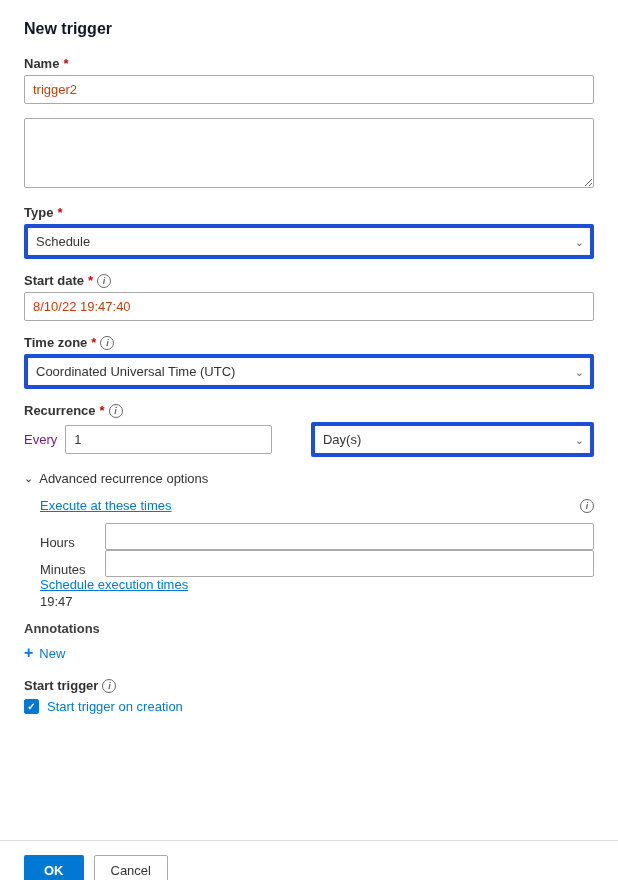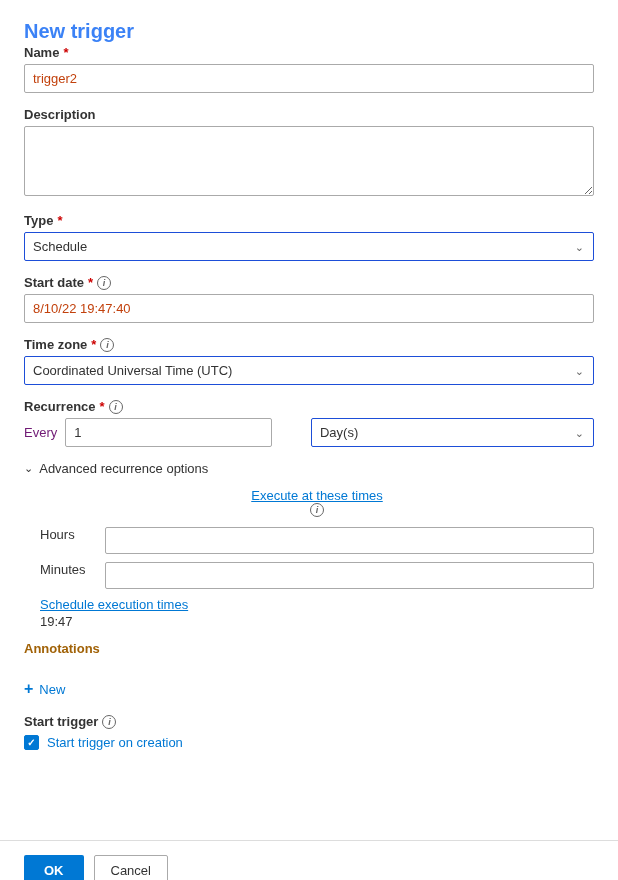--- a/index.html
+++ b/index.html
@@ -10,24 +10,24 @@
       background: #fff;
       width: 618px;
       min-height: 880px;
     }
     .panel {
       padding: 20px 24px 20px 24px;
       background: #fff;
       min-height: 840px;
     }
     .panel-title {
-      font-size: 20px;
+      font-size: 16px;
       font-weight: 600;
-      color: #3b82f6;
-      margin-bottom: 2px;
+      color: #0f172a;
+      margin-bottom: 18px;
     }
     .field-group {
       margin-bottom: 14px;
     }
     .field-label {
       font-size: 13px;
       font-weight: 600;
       color: #333;
       margin-bottom: 4px;
       display: flex;
@@ -63,21 +63,21 @@
     textarea.text-input {
       height: 70px;
       resize: vertical;
     }
     .select-wrapper {
       position: relative;
       width: 100%;
     }
     .select-input {
       width: 100%;
-      border: 1px solid #1d4ed8;
+      border: 4px solid #1d4ed8;
       border-radius: 2px;
       padding: 6px 30px 6px 8px;
       font-size: 13px;
       color: #333;
       background: #fff;
       appearance: none;
       -webkit-appearance: none;
       cursor: pointer;
       outline: none;
     }
@@ -139,27 +139,25 @@
       font-size: 13px;
       display: flex;
       align-items: center;
       gap: 4px;
     }
     .execute-times-header {
       display: flex;
       align-items: center;
       justify-content: space-between;
       margin-bottom: 10px;
-      flex-direction: column;
     }
     .hours-minutes-row {
       display: flex;
-      align-items: flex-start;
+      align-items: flex-end;
       gap: 10px;
-      margin-bottom: 8px;
     }
     .hm-label {
       font-size: 13px;
       color: #333;
       width: 55px;
     }
     .hm-input {
       flex: 1;
       border: 1px solid #aaa;
       border-radius: 2px;
@@ -192,22 +190,22 @@
       height: 15px;
       cursor: pointer;
     }
     .checkbox-label {
       font-size: 13px;
       color: #333;
     }
     .annotations-label {
       font-size: 13px;
       font-weight: 600;
-      color: #a16207;
-      margin-bottom: 24px;
+      color: #404040;
+      margin-bottom: 8px;
     }
     .new-btn {
       display: flex;
       align-items: center;
       gap: 6px;
       color: #0078d4;
       cursor: pointer;
       font-size: 13px;
       margin-bottom: 16px;
     }
@@ -288,21 +286,20 @@
 
   <div class="field-group">
     <div class="field-label">
       <span>Name</span>
       <span class="required-star">*</span>
     </div>
     <input type="text" class="text-input" value="trigger2" style="">
   </div>
 
   <div class="field-group">
-    <div class="field-label">Description</div>
     <textarea class="text-input" style=""></textarea>
   </div>
 
   <div class="field-group">
     <div class="field-label">
       <span>Type</span>
       <span class="required-star">*</span>
     </div>
     <div class="select-wrapper">
       <select class="select-input">

